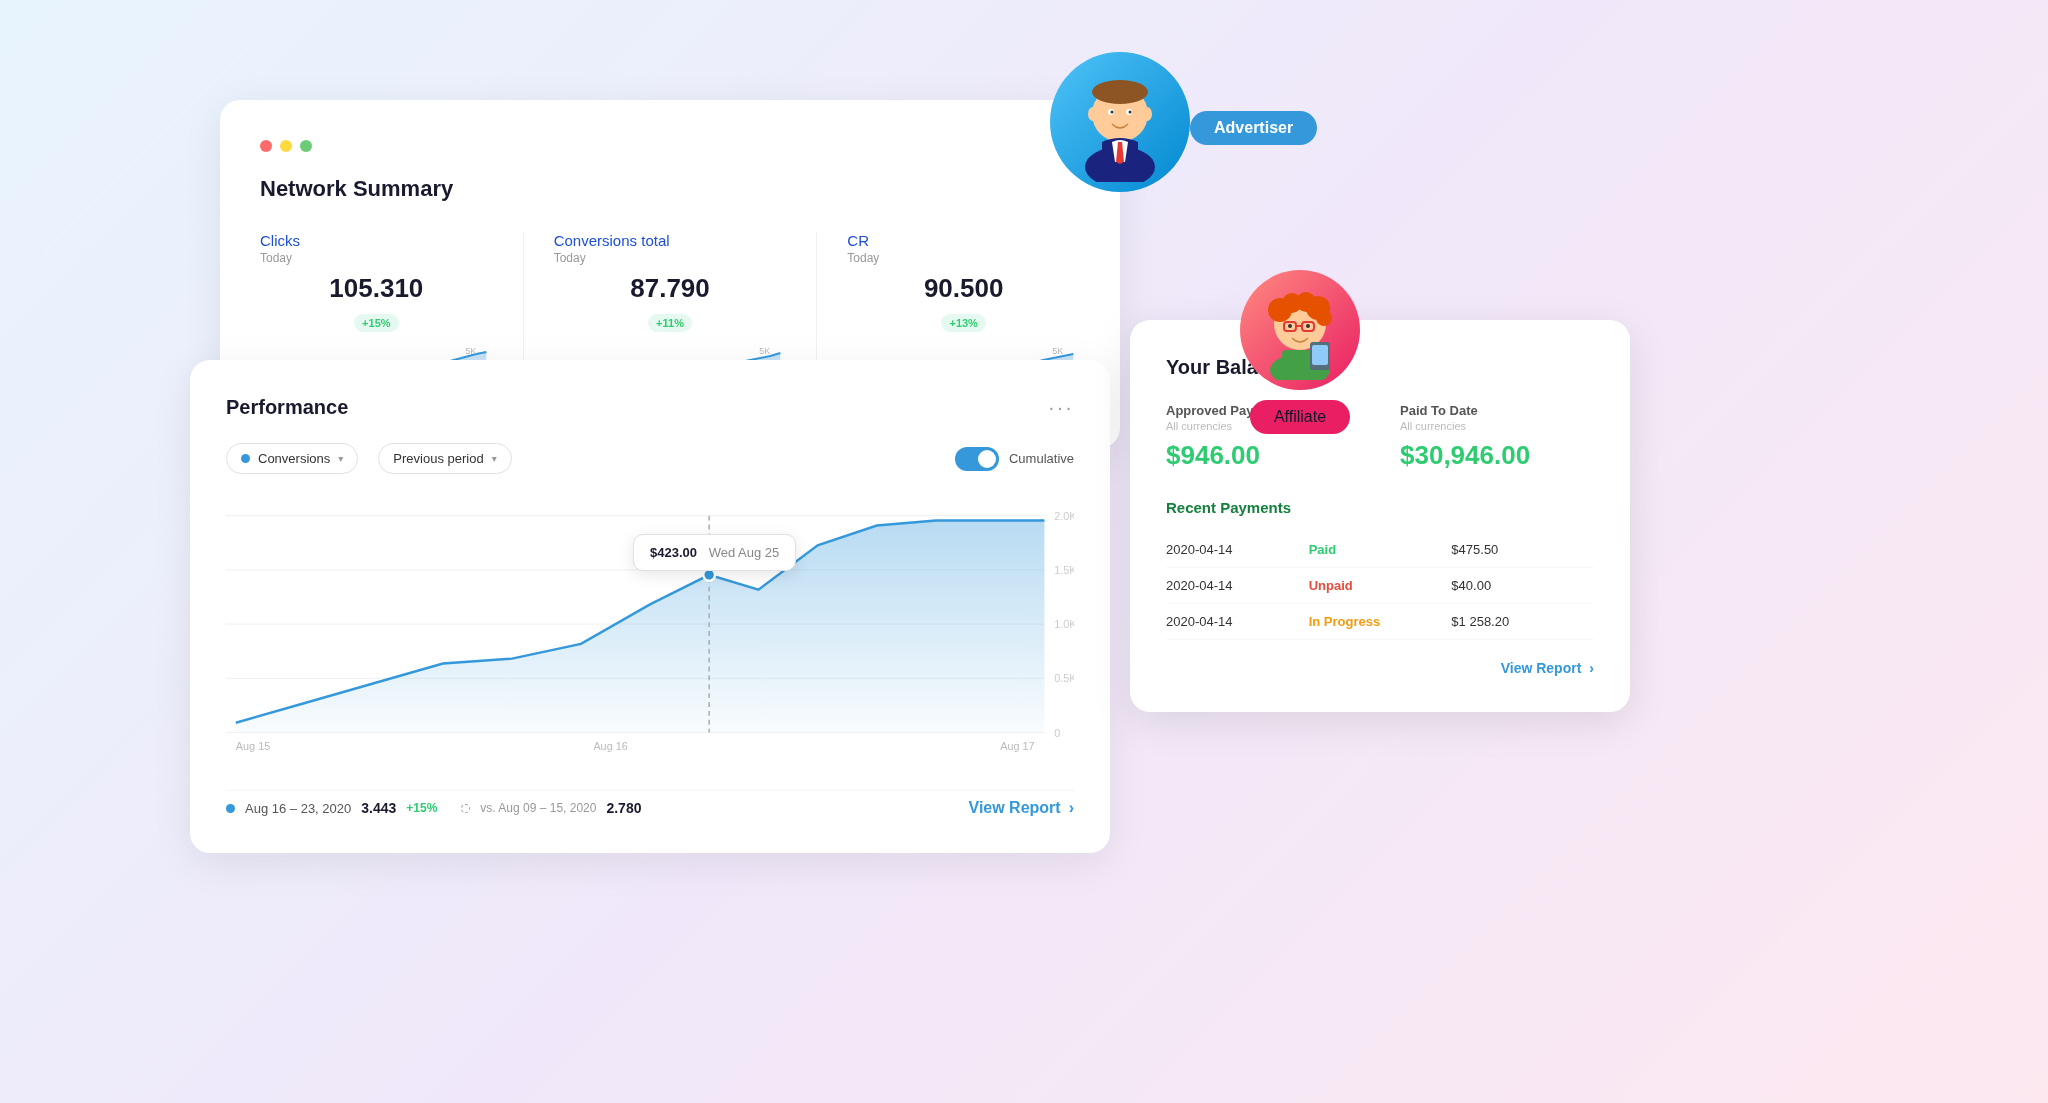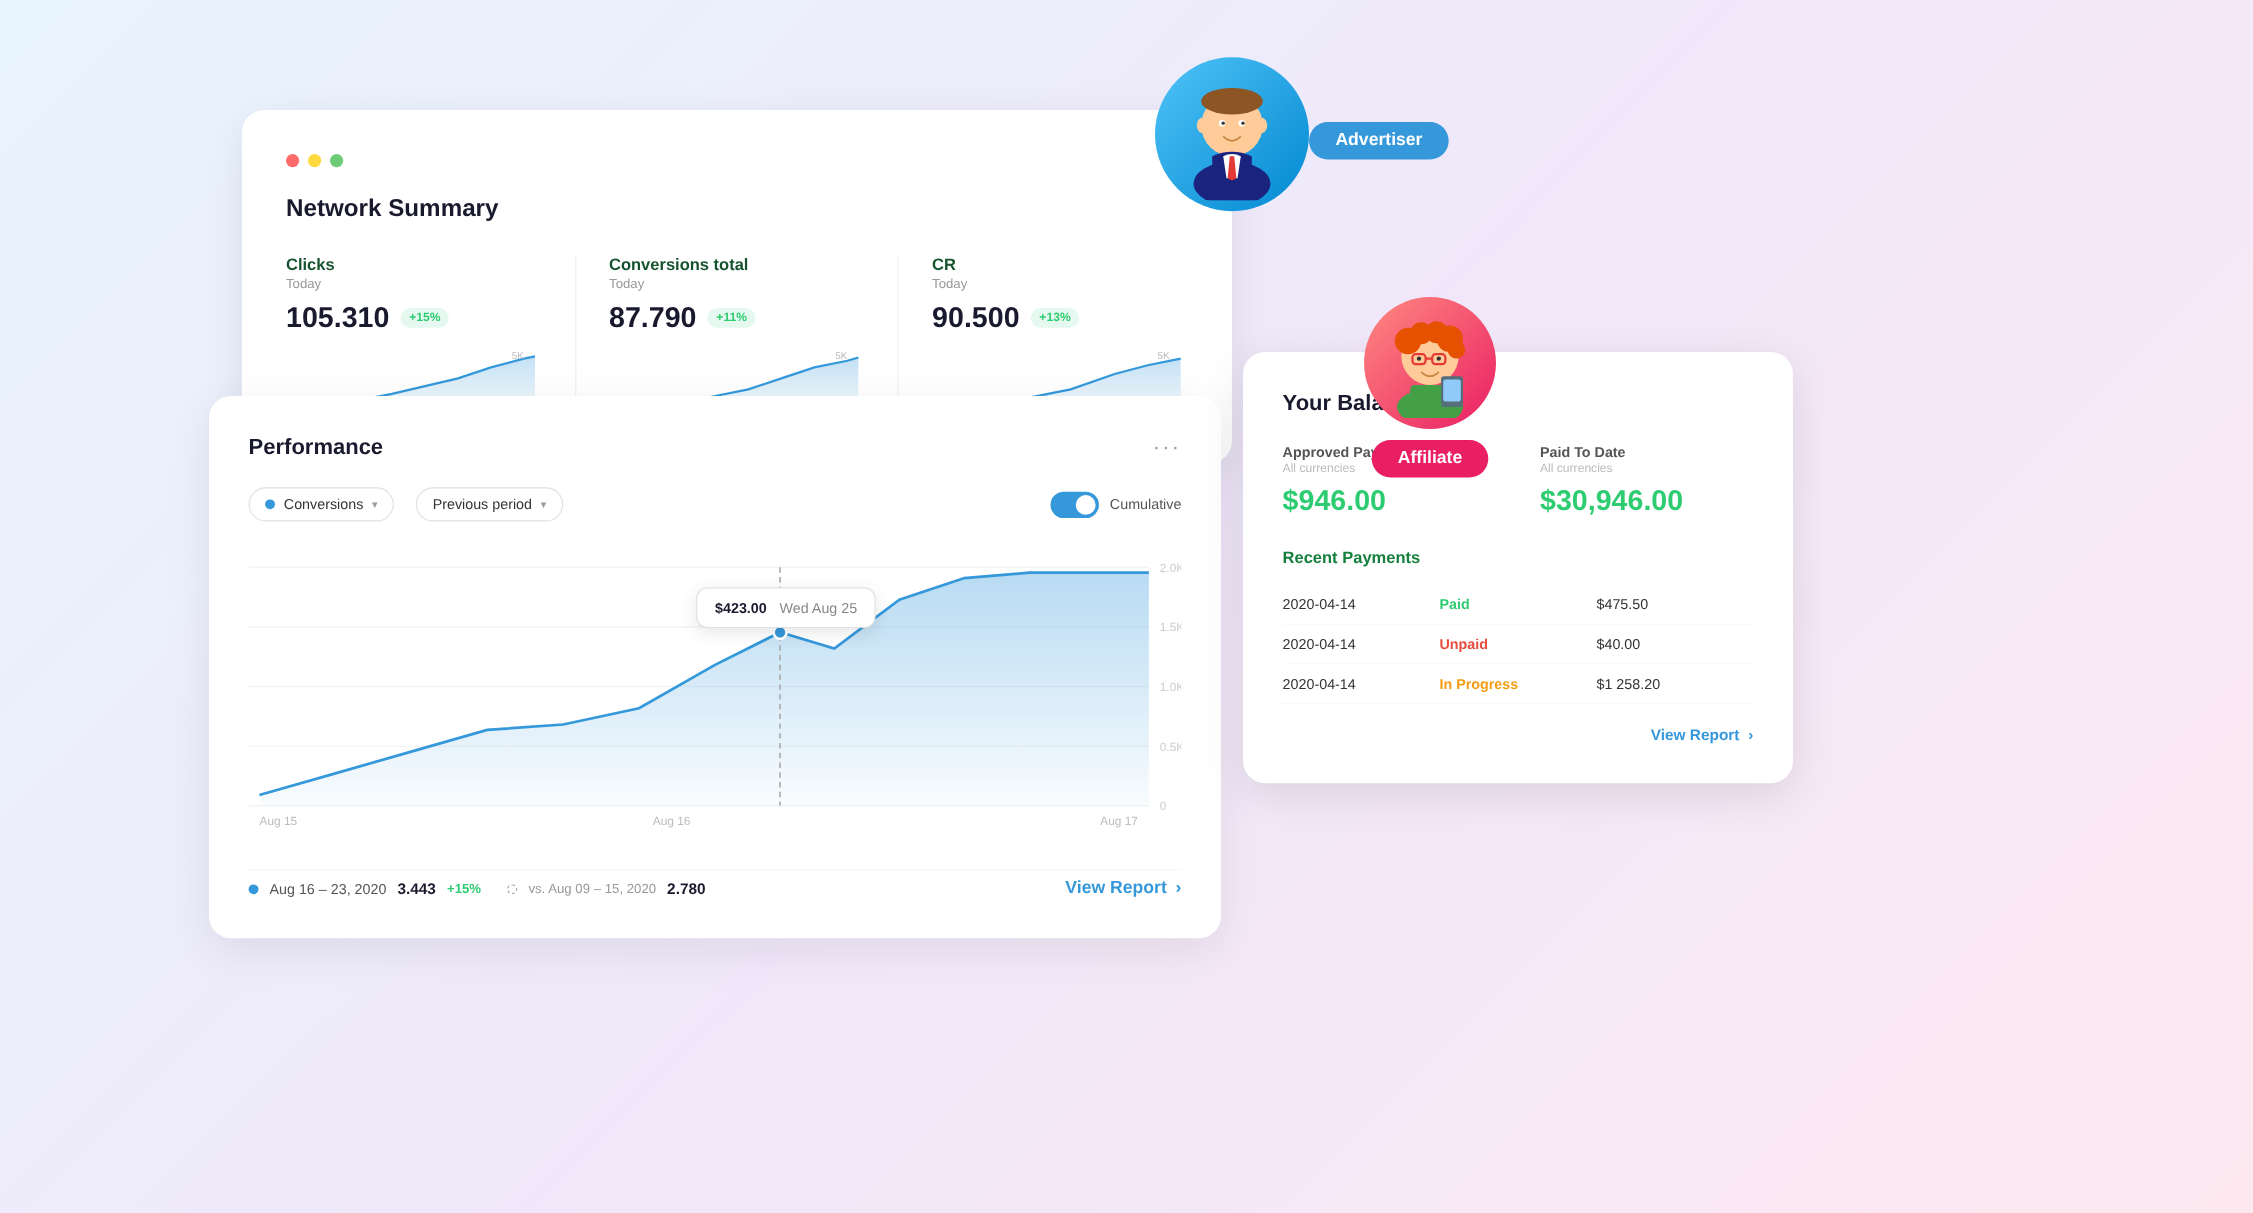--- a/index.html
+++ b/index.html
@@ -63,34 +63,35 @@
       margin-right: 30px;
     }
     .metric-item:last-child {
       border-right: none;
       padding-right: 0;
       margin-right: 0;
     }
 
     .metric-label {
       font-size: 15px;
-      font-weight: 700;
-      color: #14532d;
+      font-weight: 400;
+      color: #1d4ed8;
       margin-bottom: 2px;
     }
     .metric-period {
       font-size: 12px;
       color: #999;
       margin-bottom: 8px;
     }
     .metric-value-row {
       display: flex;
       align-items: center;
       gap: 10px;
       margin-bottom: 12px;
+      flex-direction: column;
     }
     .metric-value {
       font-size: 26px;
       font-weight: 700;
       color: #1a1a2e;
     }
     .metric-badge {
       background: #e6f9f0;
       color: #2ecc71;
       font-size: 11px;
@@ -372,23 +373,23 @@
     .affiliate-avatar {
       width: 120px; height: 120px;
       border-radius: 50%;
       background: linear-gradient(135deg, #ff8a80, #e91e63);
       display: flex; align-items: center; justify-content: center;
       margin-bottom: 10px;
       overflow: hidden;
     }
     .affiliate-badge {
       background: #e91e63;
-      color: #ffffff;
+      color: #0f172a;
       font-size: 16px;
-      font-weight: 700;
+      font-weight: 400;
       padding: 8px 24px;
       border-radius: 20px;
     }
 
     
     .offers-card {
       position: absolute;
       top: 450px;
       left: 145px;
       display: flex;

